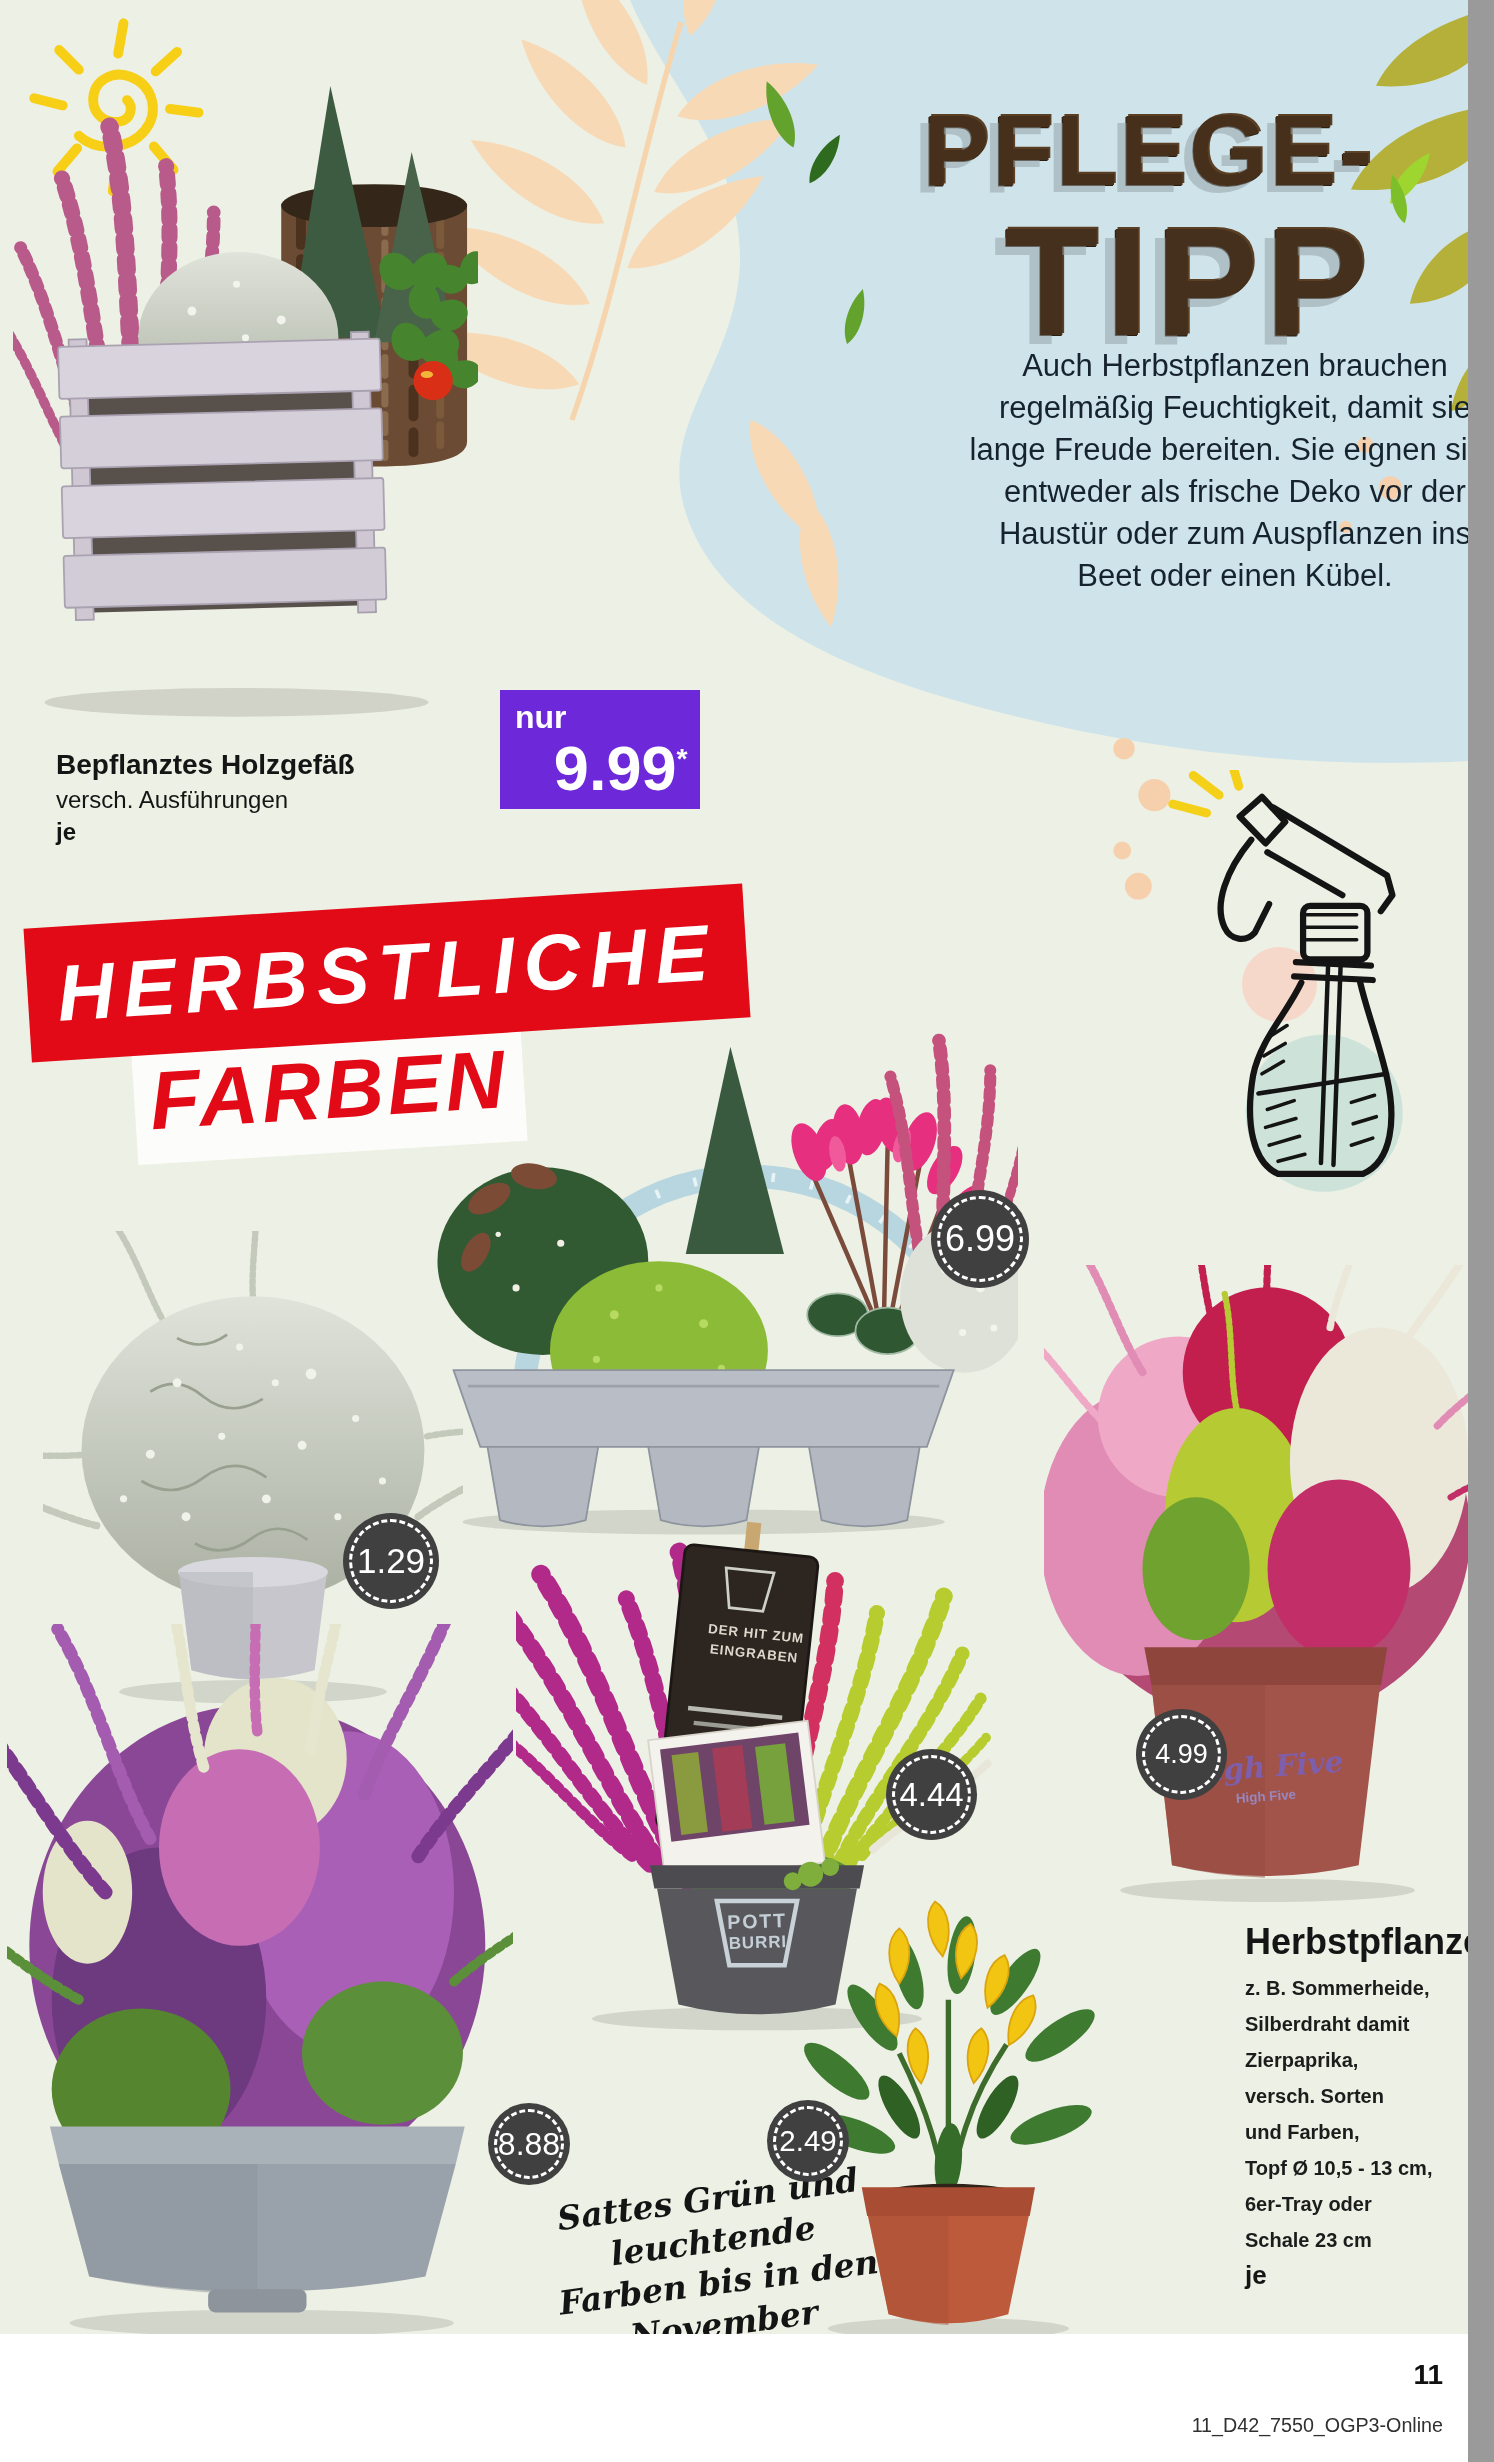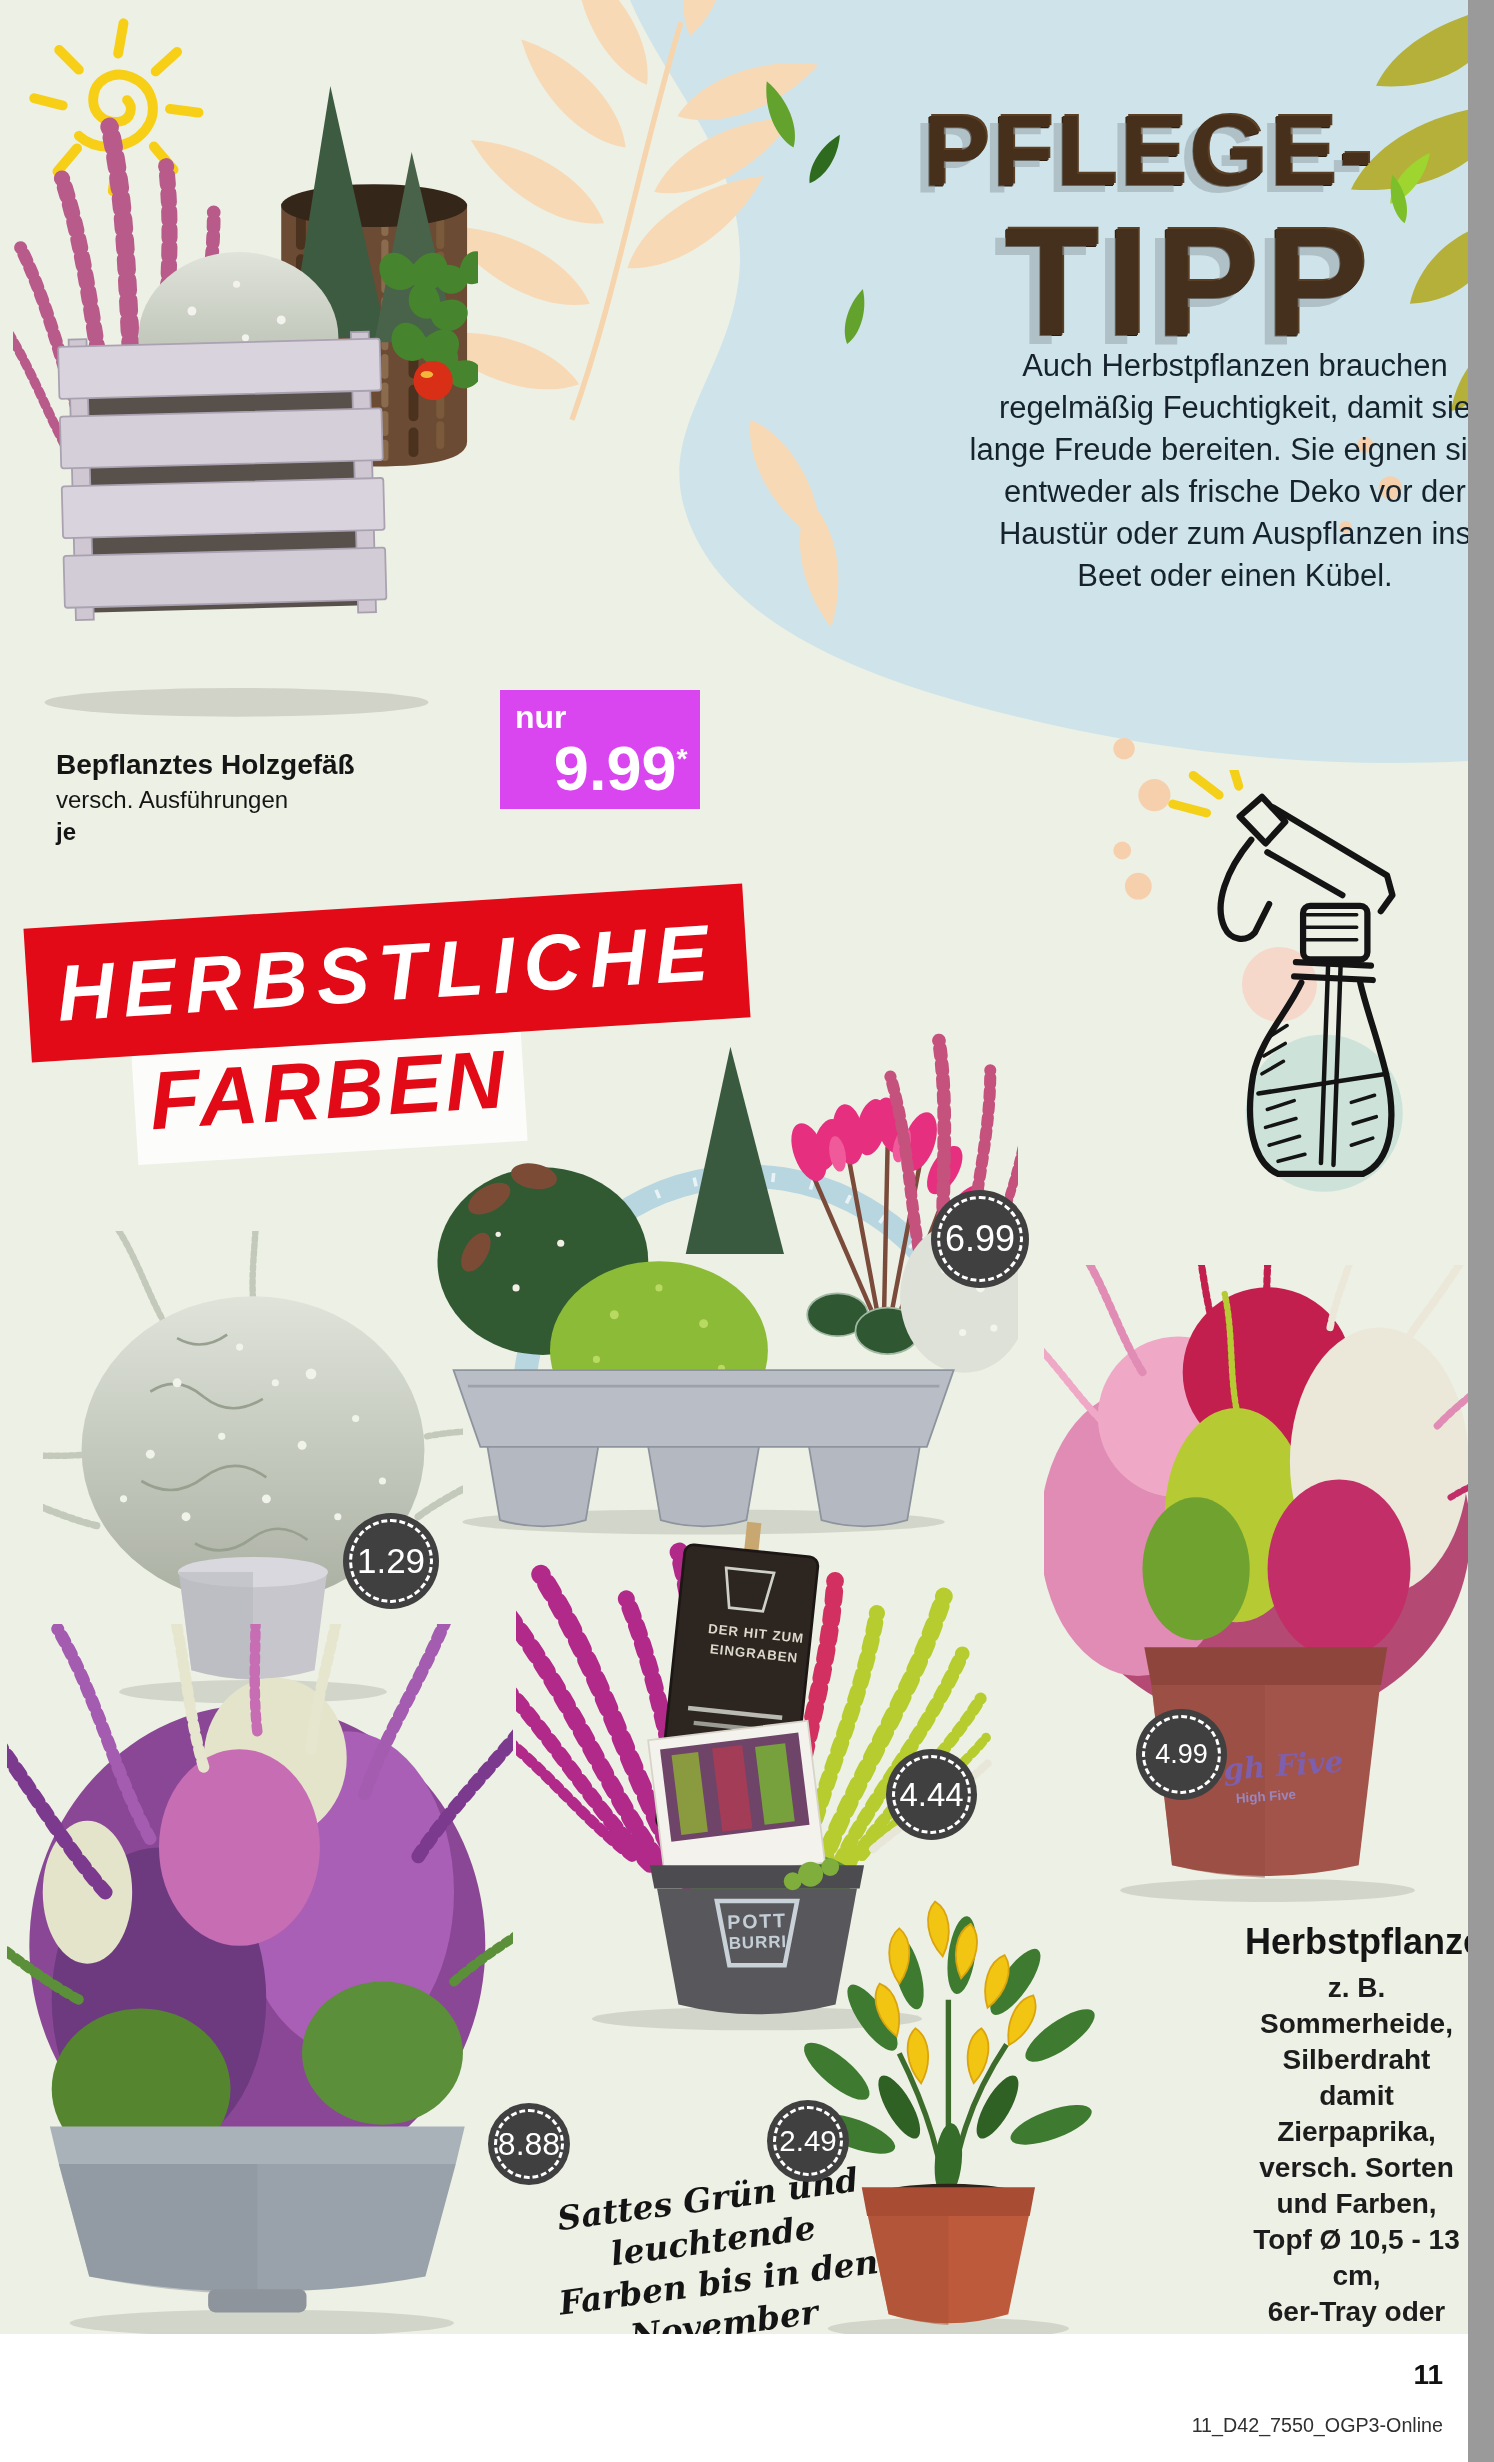--- a/index.html
+++ b/index.html
@@ -12,40 +12,40 @@
   .pflege{right:93px;top:100px;text-align:right;z-index:4;line-height:1;}
   .pt1{font-size:100px;font-weight:800;letter-spacing:2.7px;color:#46301c;
        text-shadow:-9px 7.1px 0 rgba(150,163,168,.55), -0.9px 0.9px 0 #2c1d0e, 1.8px -1.8px 0 #5a3f24;}
   .pt2{font-size:154px;font-weight:800;letter-spacing:7.1px;color:#44301d;margin-top:5.4px;
        text-shadow:-10.7px 9px 0 rgba(150,163,168,.55), -0.9px 0.9px 0 #2c1d0e, 1.8px -1.8px 0 #5a3f24;}
 
   .tip-body{left:927px;top:345px;width:536px;font-size:31px;line-height:42px;
             color:#16232e;text-align:center;z-index:4;margin-left:40px;}
 
   
-  .price-box{background:#d946ef;color:#fff;z-index:5;}
+  .price-box{background:#6d28d9;color:#fff;z-index:5;}
   .price-box .prefix{position:absolute;font-weight:bold;}
   .price-box .amount{position:absolute;font-weight:bold;line-height:1;}
   .ast{font-size:.45em;vertical-align:super;}
   .nur-box{left:500px;top:690px;width:200px;height:119px;}
   .nur-box .prefix{left:15px;top:9px;font-size:32px;}
   .nur-box .amount{right:12.5px;bottom:9px;font-size:63px;}
   .ab-box{left:1247px;top:2191px;width:217px;height:134px;}
   .ab-box .prefix{left:16px;top:10.7px;font-size:39px;}
   .ab-box .amount{right:12.5px;bottom:9px;font-size:75px;}
 
   
   .prod-left{left:56px;top:749px;color:#151515;z-index:4;}
   .prod-left .name{font-size:28px;font-weight:bold;}
   .prod-left .variant{font-size:24px;margin-top:5.4px;}
   .prod-left .unit{font-size:24px;font-weight:bold;margin-top:3.6px;}
 
   .prod-right{left:1245px;top:1921px;width:223px;color:#151515;z-index:5;}
   .prod-right .name{font-size:36px;font-weight:bold;margin-bottom:7.1px;}
-  .prod-right .dline{font-size:28px;line-height:36px;font-weight:bold;color:#1c1c1c;text-align:center;}
+  .prod-right .dline{font-size:20px;line-height:36px;font-weight:bold;color:#1c1c1c;}
   .prod-right .dline{font-weight:600;}
   .prod-right .unit{font-size:26px;font-weight:bold;margin-top:1.8px;}
 
   
   .banner-red{left:27px;top:906px;width:720px;height:134px;background:#e20a17;
               transform:rotate(-3.6deg);display:flex;align-items:center;justify-content:center;z-index:6;}
   .banner-red span{color:#fff;font-size:79px;font-weight:900;font-style:italic;letter-spacing:9px;}
   .banner-white{left:134px;top:1026px;width:390px;height:127px;background:#fcfdfa;
               transform:rotate(-3.6deg);display:flex;align-items:center;justify-content:center;z-index:5;}
   .banner-white span{color:#e20a17;font-size:82px;font-weight:900;font-style:italic;letter-spacing:3.6px;}

